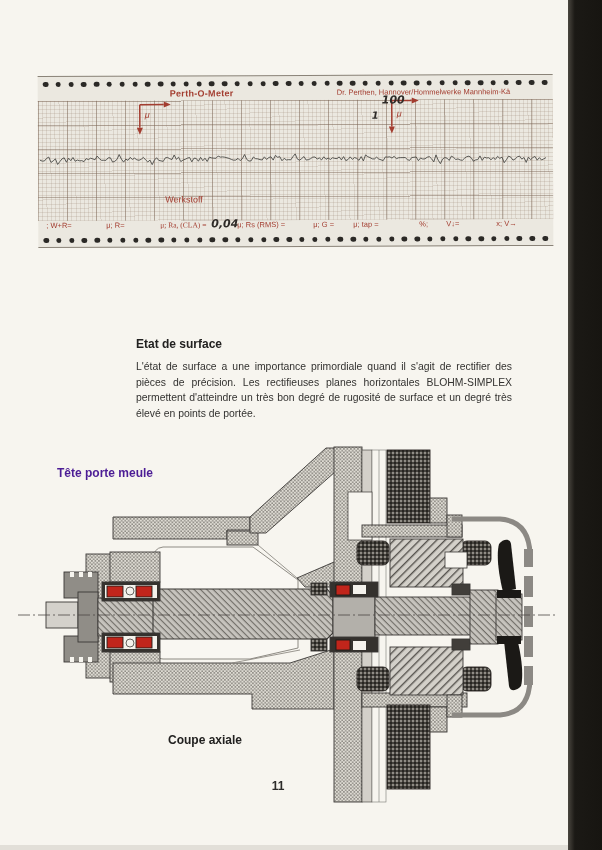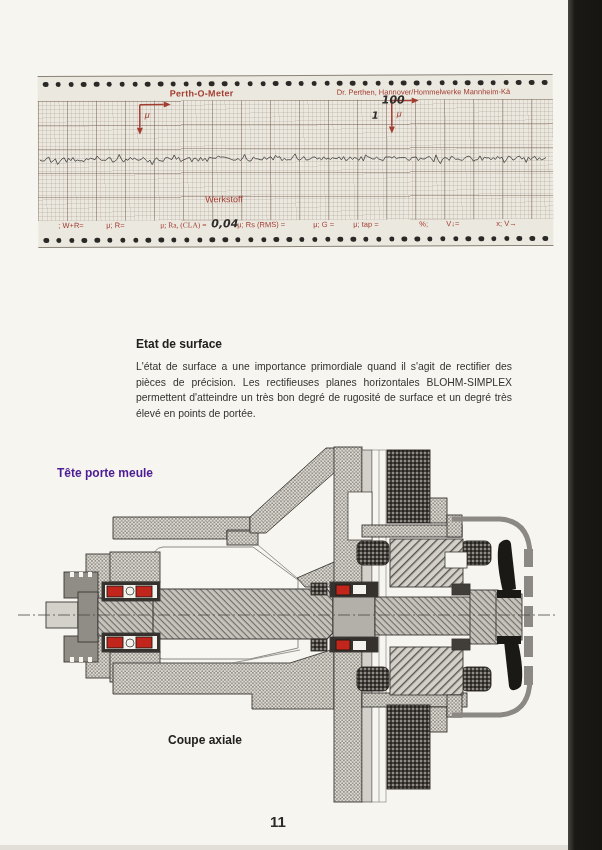--- a/index.html
+++ b/index.html
@@ -26,36 +26,36 @@
   .dot-row.top{top:4px}.dot-row.bottom{bottom:3px}
   .dot-row .dot{width:5.5px;height:5.5px;border-radius:50%;background:#2b2926;flex:0 0 auto;}
   .strip-red{color:#a33d30;}
   .strip .brand{position:absolute;left:132px;top:12px;font-size:9px;font-weight:bold;letter-spacing:.3px;}
   .strip .hdr-right{position:absolute;left:299px;top:12px;font-size:7.5px;white-space:nowrap;}
   .hand{font-family:"DejaVu Sans",sans-serif;font-style:italic;font-weight:700;color:#2e2b28;}
   .strip .hw-100{position:absolute;left:344px;top:18px;font-size:11px;}
   .strip .hw-1{position:absolute;left:334px;top:34px;font-size:10px;}
   .strip .mu-l{position:absolute;left:107px;top:33px;font-size:9px;font-style:italic;}
   .strip .mu-r{position:absolute;left:359px;top:33px;font-size:9px;font-style:italic;}
-  .strip .werkstoff{position:absolute;left:127px;top:118px;font-size:9px;padding-left:40px;}
+  .strip .werkstoff{position:absolute;left:127px;top:118px;font-size:9px;}
   .strip .labels-row{position:absolute;left:0;right:0;bottom:13px;height:13px;}
   .strip-label{position:absolute;top:0;font-size:7.5px;color:#a33d30;white-space:nowrap;}
   .strip-label.handwritten{font-family:"DejaVu Sans",sans-serif;font-style:italic;font-weight:700;
     color:#2e2b28;font-size:11px;top:-3px;}
   .strip svg.overlay{position:absolute;inset:0;width:100%;height:100%;}
 
   
   .caption{position:absolute;left:57px;top:272px;font-size:10.5px;line-height:14px;color:#363533;}
   .sec-heading{position:absolute;left:136px;top:337px;font-size:12px;font-weight:bold;color:#222120;}
   .sec-body{position:absolute;left:136px;top:359px;width:376px;font-size:10.4px;line-height:15.5px;
     text-align:justify;color:#333230;}
   .lbl-title{position:absolute;left:57px;top:466px;font-size:12px;font-weight:bold;color:#4c1d95;}
   .lbl-caption{position:absolute;left:168px;top:733px;font-size:12px;font-weight:bold;color:#222120;}
-  .page-num{position:absolute;left:268px;top:813px;width:20px;text-align:center;
-    font-size:15px;font-weight:bold;color:#2c2b29;}
+  .page-num{position:absolute;left:268px;top:779px;width:20px;text-align:center;
+    font-size:12px;font-weight:bold;color:#2c2b29;}
 
   .drawing{position:absolute;left:0;top:0;width:602px;height:850px;pointer-events:none;}
 </style>
 </head>
 <body>
 
 <div class="page">
 
   <div class="strip">
     <div class="grid"></div>
@@ -161,21 +161,21 @@
     </svg>
 
     <span class="brand strip-red">Perth-O-Meter</span>
     <span class="hdr-right strip-red">Dr. Perthen, Hannover/Hommelwerke Mannheim-Kä</span>
     <span class="hw-100 hand">100</span>
     <span class="hw-1 hand">1</span>
     <span class="mu-l strip-red">μ</span>
     <span class="mu-r strip-red">μ</span>
     <span class="werkstoff strip-red">Werkstoff</span>
     <div class="labels-row">
-        <span class="strip-label" style="left: 20px;">; W+R=</span>
+        <span class="strip-label" style="left: 8px;">; W+R=</span>
         <span class="strip-label" style="left: 68px;">μ; R=</span>
         <span class="strip-label" style="left: 122px; font-family: Liberation Serif, serif;">μ; Ra, (CLA) =</span>
         <span class="strip-label handwritten" style="left: 173px;">0,04</span>
         <span class="strip-label" style="left: 199px;">μ; Rs (RMS) =</span>
         <span class="strip-label" style="left: 275px;">μ; G =</span>
         <span class="strip-label" style="left: 315px;">μ; tap =</span>
         <span class="strip-label" style="left: 381px;">%;</span>
         <span class="strip-label" style="left: 408px;">V↓=</span>
         <span class="strip-label" style="left: 458px; text-align: center;">x; V→</span>
       </div>

